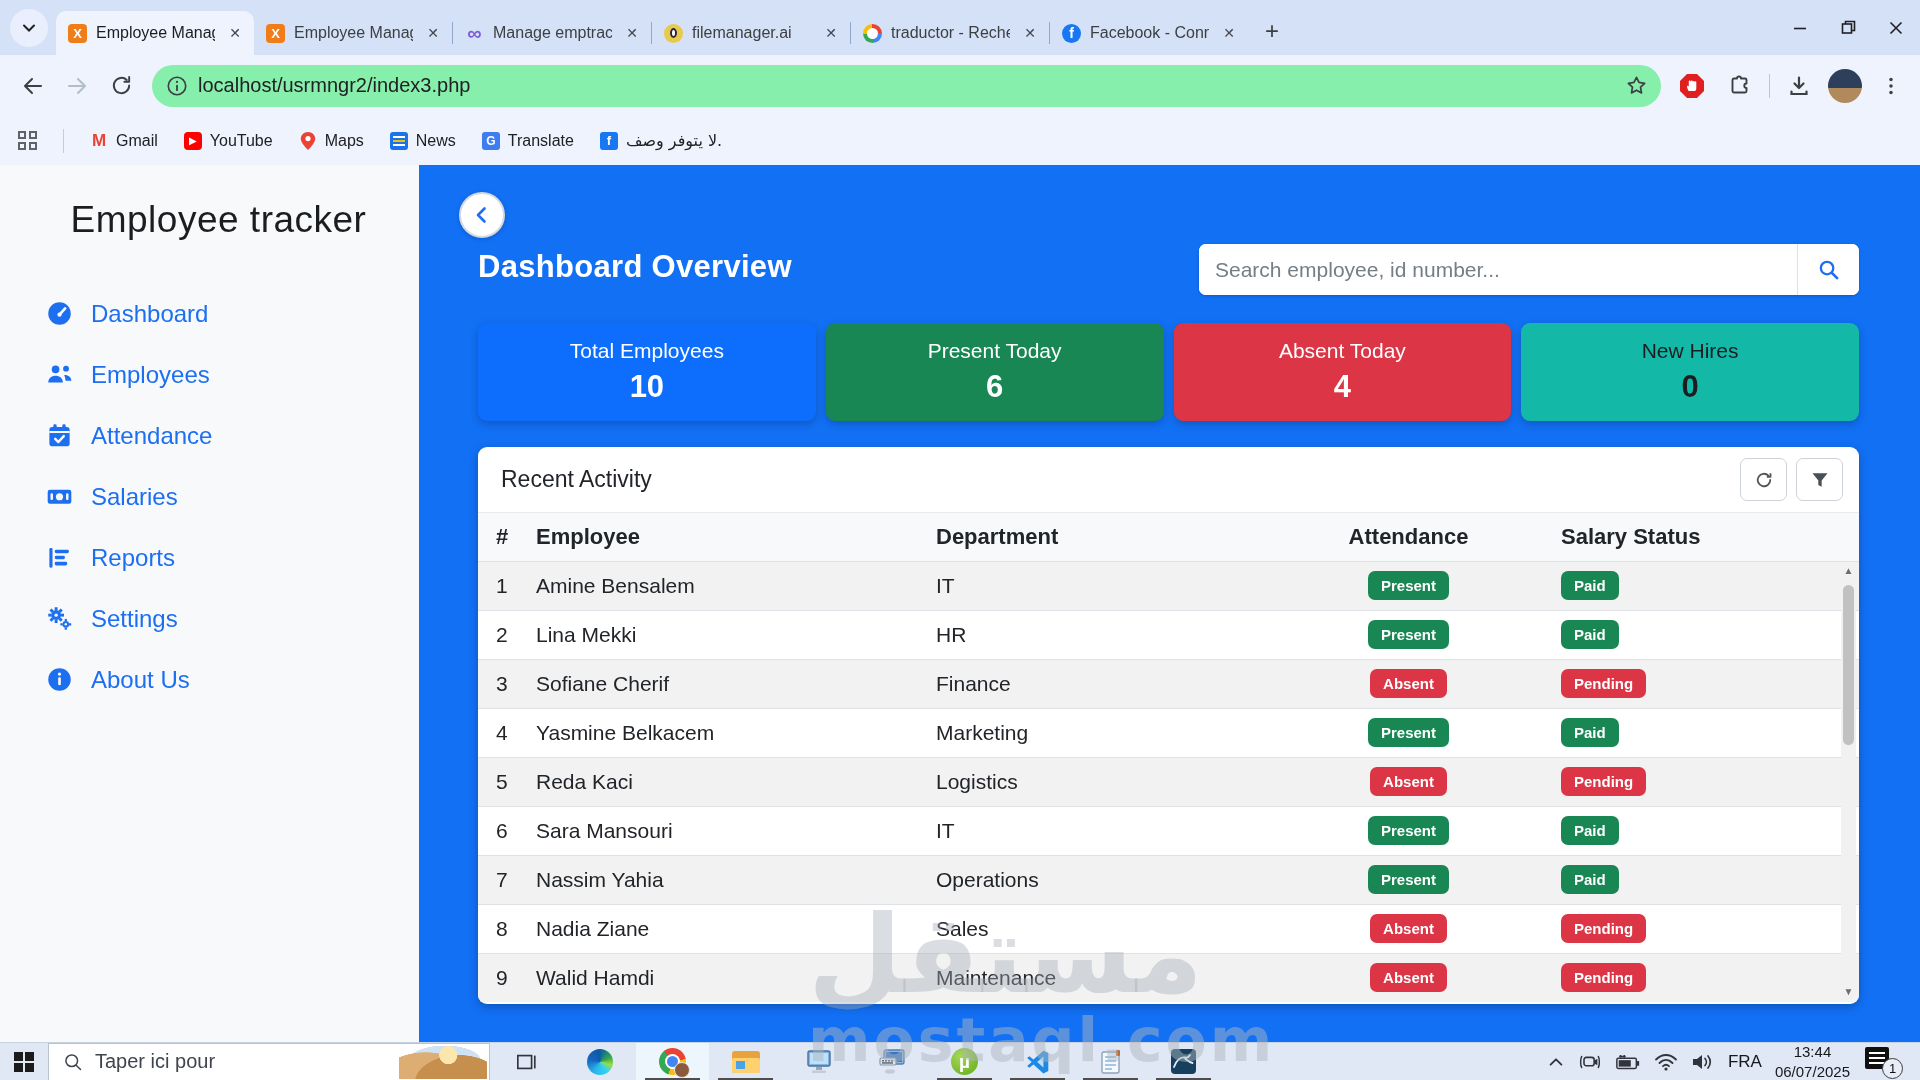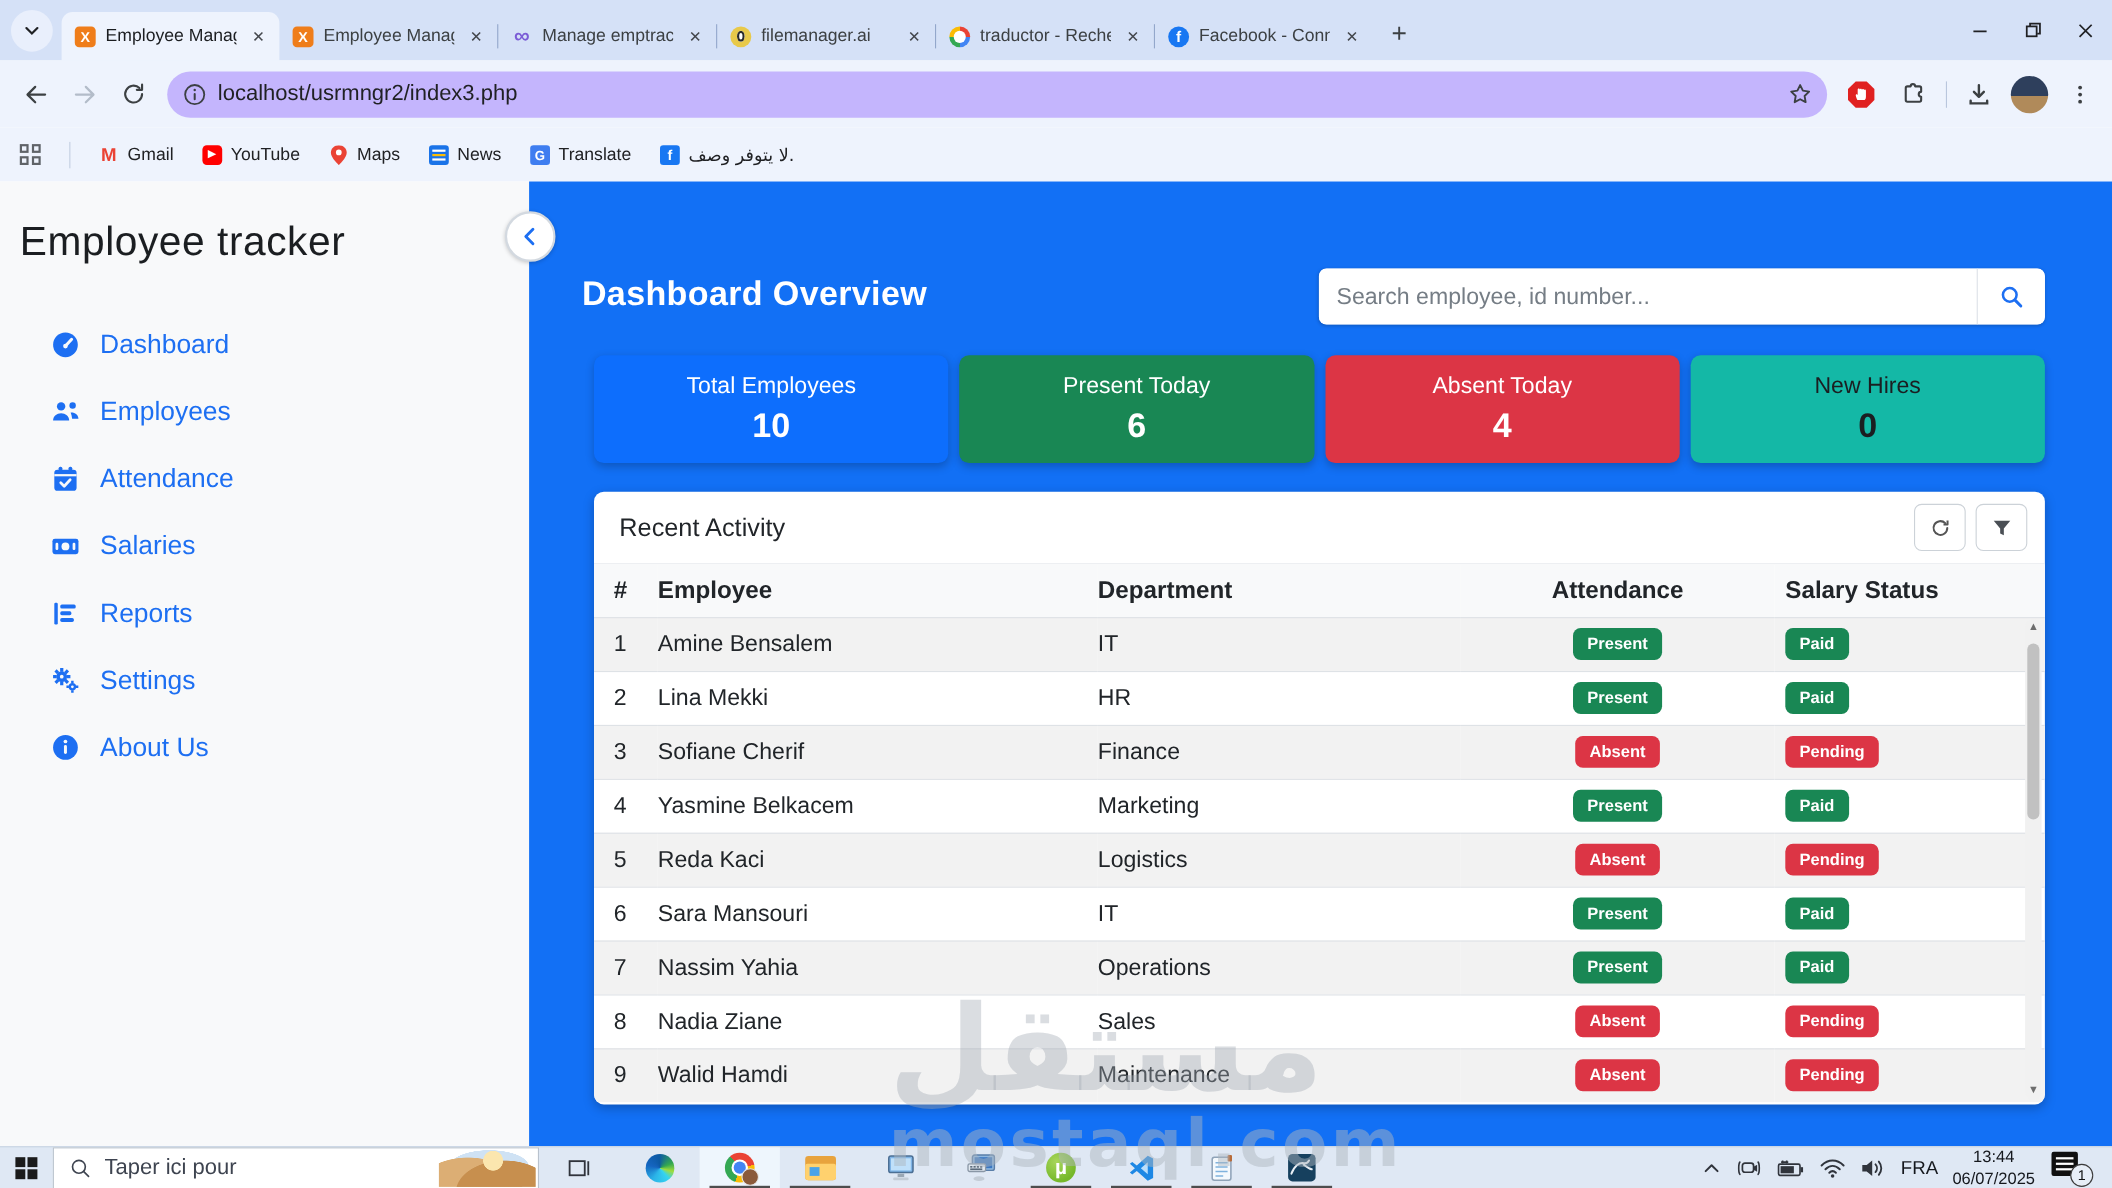--- a/index.html
+++ b/index.html
@@ -22,21 +22,21 @@
   .fav-g { position:relative; border-radius:50%; background:conic-gradient(#ea4335 0 25%, #4285f4 25% 50%, #34a853 50% 75%, #fbbc05 75% 100%); }
   .fav-g::after { content:""; position:absolute; inset:4px; background:#fff; border-radius:50%; }
   .fav-fb { background:#1877f2; border-radius:50%; color:#fff; font-size:14px; }
   .newtab-btn { width:36px; height:36px; margin:0 0 6px 6px; display:flex; align-items:center; justify-content:center; font-size:24px; color:#3c4043; border-radius:50%; }
   .win-controls { margin-left:auto; display:flex; height:100%; }
   .win-btn { width:48px; height:100%; display:flex; align-items:center; justify-content:center; color:#202124; }
 
   
   .toolbar { position:absolute; left:0; top:55px; width:1920px; height:61px; background:#eef3fd; display:flex; align-items:center; padding:0 10px 0 14px; gap:6px; }
   .nav-ic { width:38px; height:38px; display:flex; align-items:center; justify-content:center; border-radius:50%; }
-  .omnibox { flex:1; height:42px; margin:0 6px; background:#c4b5fd; border-radius:21px; display:flex; align-items:center; padding:0 6px 0 14px; }
+  .omnibox { flex:1; height:42px; margin:0 6px; background:#86efac; border-radius:21px; display:flex; align-items:center; padding:0 6px 0 14px; }
   .omni-url { flex:1; font-size:20px; color:#202124; margin-left:10px; }
   .toolbar-right { display:flex; align-items:center; gap:10px; }
   .avatar { width:34px; height:34px; border-radius:50%; background:linear-gradient(180deg,#2e3f5c 55%, #b08a5a 55%); }
   .tb-sep { width:1px; height:24px; background:#b9c6dd; }
 
   
   .bookmarks { position:absolute; left:0; top:116px; width:1920px; height:49px; background:#eef3fd; display:flex; align-items:center; padding-left:18px; gap:26px; font-size:16px; color:#202124; }
   .bm { display:flex; align-items:center; gap:8px; }
   .bm-ic { width:18px; height:18px; display:flex; align-items:center; justify-content:center; border-radius:3px; font-weight:bold; font-size:12px; }
   .bm-grid { display:grid; grid-template-columns:8px 8px; grid-gap:3px; }
@@ -46,29 +46,29 @@
   .ic-yt { background:#ff0000; border-radius:4px; color:#fff; font-size:10px; }
   .ic-maps { position:relative; }
   .ic-news { background:#1a73e8; border-radius:3px; position:relative; }
   .ic-news::after { content:""; position:absolute; left:3px; top:4px; width:12px; height:2px; background:#fff; box-shadow:0 4px 0 #fbbc05, 0 8px 0 #fff; }
   .ic-translate { background:#3e7df0; border-radius:3px; color:#fff; font-size:12px; }
   .ic-fbsq { background:#1877f2; border-radius:3px; color:#fff; font-size:13px; }
   .bm-ar { font-family:"DejaVu Sans",sans-serif; }
 
   
   .content { position:absolute; left:0; top:165px; width:1920px; height:877px; display:flex; }
-  .sidebar { width:481px; height:100%; background:#f8f9fa; position:relative; }
+  .sidebar { width:419px; height:100%; background:#f8f9fa; position:relative;text-align:center; }
   .sidebar-title { margin:34px 0 0 18px; font-size:37px; color:#1b1e21; letter-spacing:.5px; }
   .nav-list { list-style:none; margin-top:42px; }
   .nav-item { height:61px; display:flex; align-items:center; padding-left:46px; gap:18px; color:#1d6ff2; font-size:24px; cursor:pointer; }
   .nav-item svg { width:27px; height:27px; flex:0 0 auto; }
   .collapse-btn { position:absolute; left:459px; top:27px; width:46px; height:46px; border-radius:50%; background:#fff; border:2px solid #d3d9e0; box-shadow:0 1px 4px rgba(0,0,0,.2); display:flex; align-items:center; justify-content:center; z-index:5; }
 
   .main { flex:1; background:#1270f5; position:relative; }
-  .page-title { position:absolute; left:48px; top:84px; color:#fff; font-size:31px; font-weight:bold; letter-spacing:.3px; }
+  .page-title { position:absolute; left:59px; top:84px; color:#fff; font-size:31px; font-weight:bold; letter-spacing:.3px; }
   .search-wrap { position:absolute; right:61px; top:79px; width:660px; height:51px; background:#fff; border-radius:7px; display:flex; overflow:hidden; box-shadow:0 1px 3px rgba(0,0,0,.2); }
   .search-input { flex:1; border:none; outline:none; font-size:21px; color:#444; padding:0 16px; font-family:"Liberation Sans",sans-serif; }
   .search-input::placeholder { color:#757d85; }
   .search-btn { width:62px; border-left:1px solid #dde2e8; background:#fff; display:flex; align-items:center; justify-content:center; }
 
   .stats-row { position:absolute; left:59px; right:61px; top:158px; height:98px; display:flex; gap:10px; }
   .stat-card { flex:1; border-radius:9px; display:flex; flex-direction:column; align-items:center; justify-content:center; gap:6px; box-shadow:0 3px 8px rgba(0,0,0,.22); }
   .stat-label { font-size:21px; }
   .stat-value { font-size:31px; font-weight:bold; }
 

